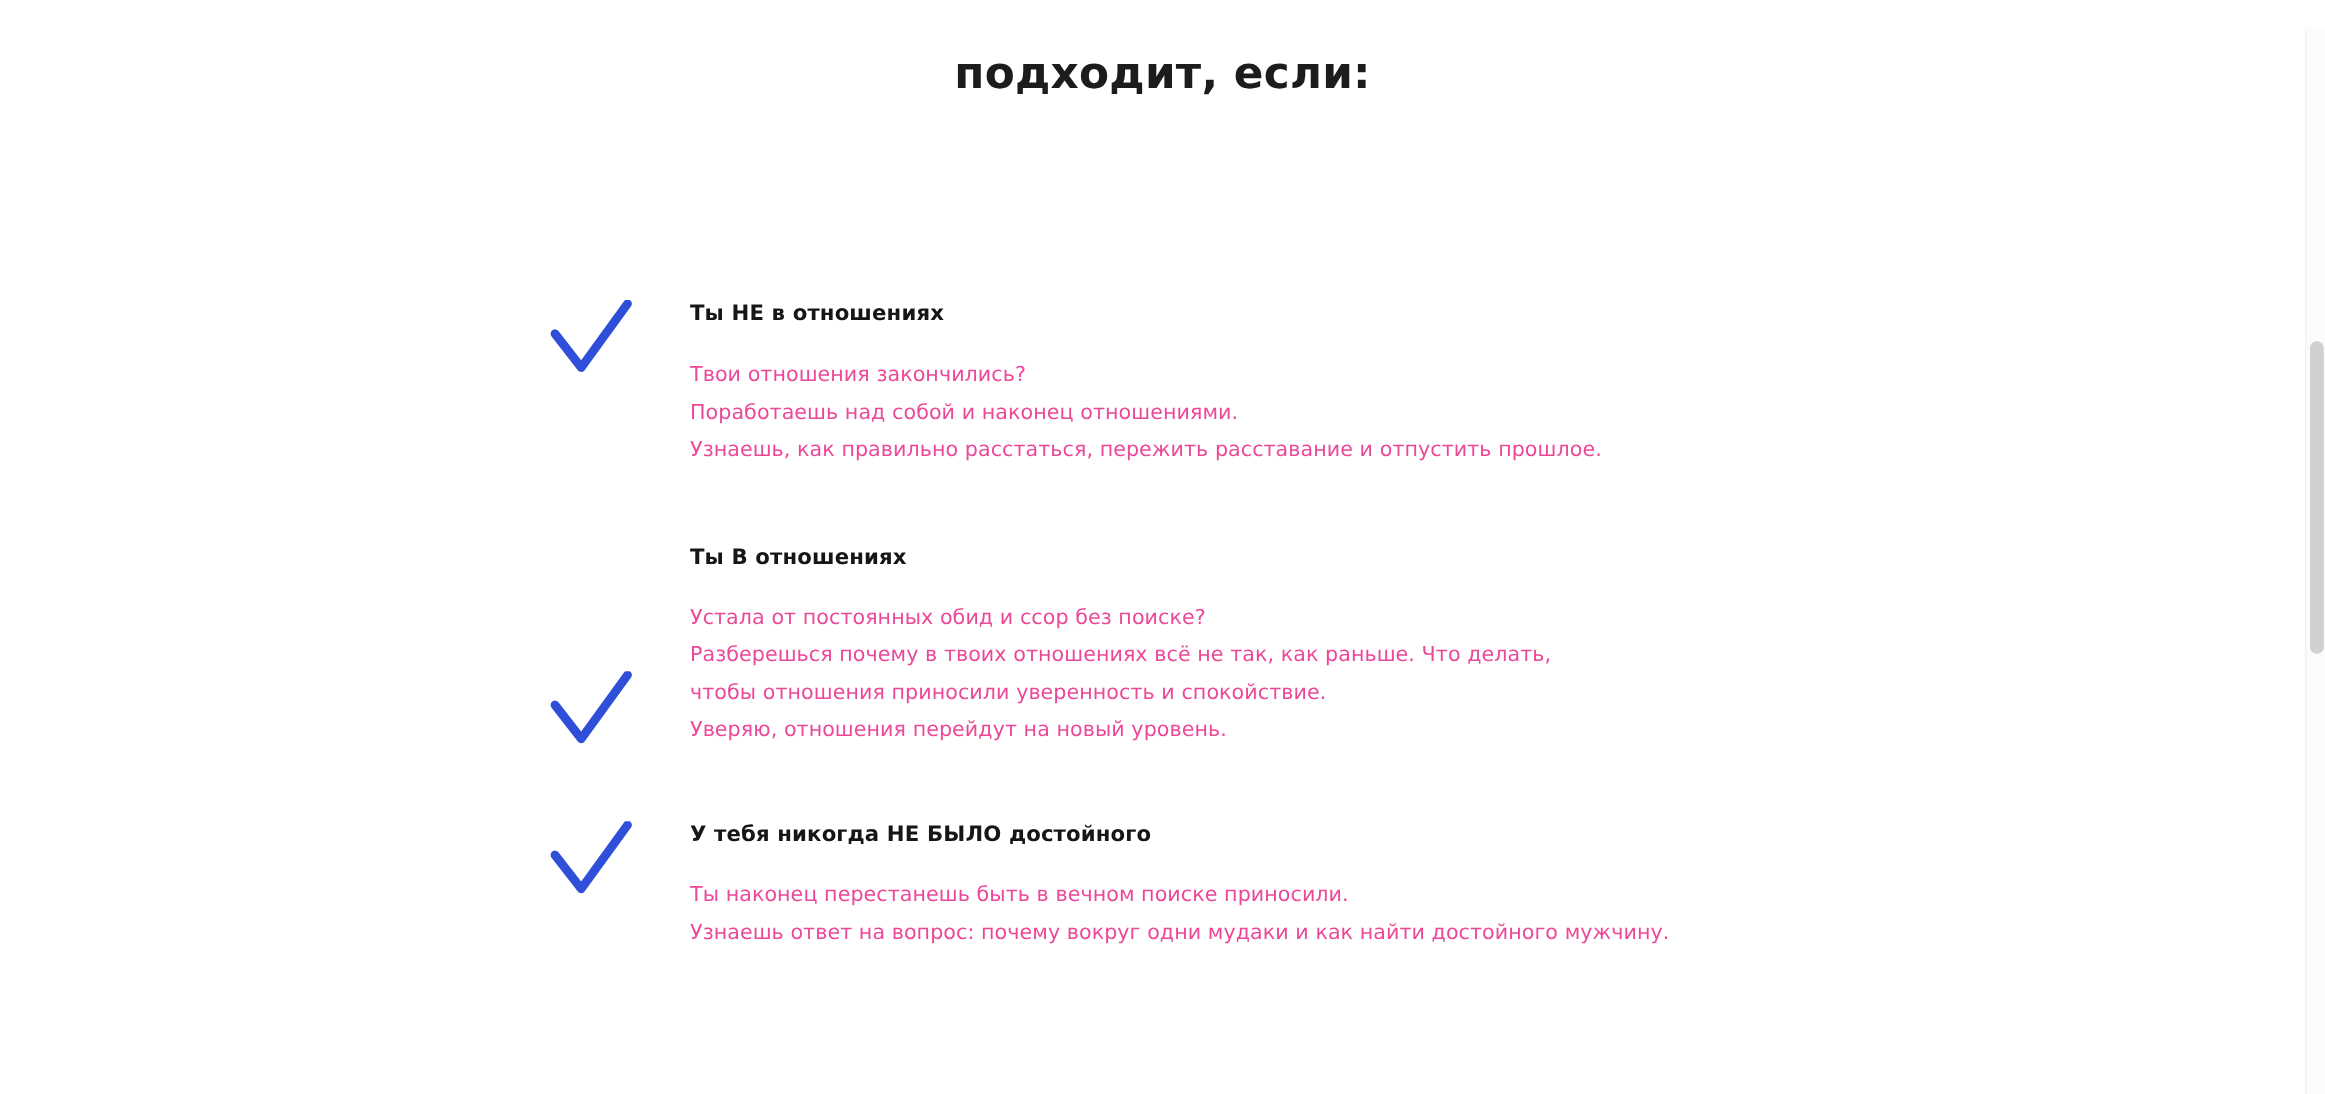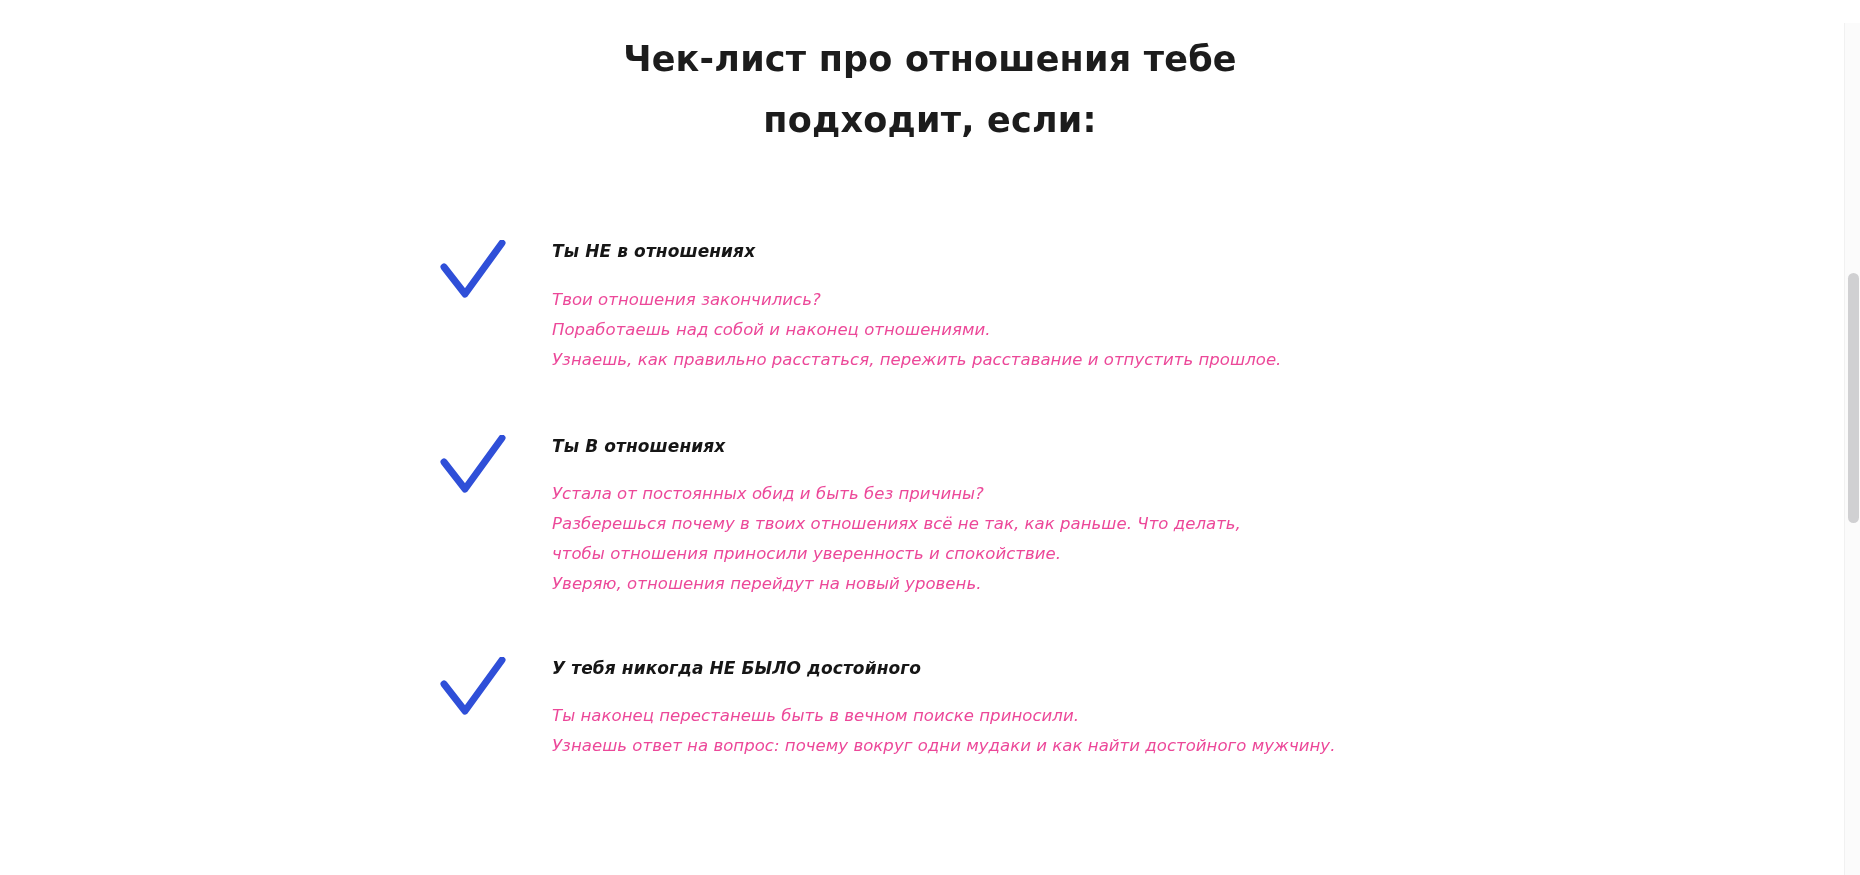--- a/index.html
+++ b/index.html
@@ -38,21 +38,20 @@
   .heading .line {
     display: block;
   }
 
   
   .checklist {
     position: absolute;
     left: 0;
     top: 215px;
     width: 1568px;
-    font-style: italic;
   }
 
   .item {
     position: relative;
     display: flex;
     align-items: flex-start;
     padding-left: 440px;
     margin-bottom: 56px;
   }
 
@@ -91,21 +90,21 @@
     display: block;
     font-size: 16.5px;
     font-weight: 400;
     color: #ec4899;
     line-height: 1.82;
     letter-spacing: 0.05px;
   }
 
   
   .item--1 { margin-bottom: 58px; }
-  .item--2 { margin-bottom: 56px; }
+  .item--2 { margin-bottom: 56px; align-items: flex-end; }
 
   
   .scrollbar-track {
     position: absolute;
     top: 0;
     right: 0;
     width: 15px;
     height: 875px;
     background: #fbfbfb;
     border-left: 1px solid #f1f1f1;
@@ -119,21 +118,20 @@
     border-radius: 6px;
     background: #d0d0d2;
   }
 </style>
 </head>
 <body>
 
 <div class="page">
 
   <h1 class="heading">
-    <span class="line">Чек-лист про отношения тебе</span>
     <span class="line">подходит, если:</span>
   </h1>
 
   <div class="checklist">
 
     <div class="item item--1">
       <div class="check-wrap">
         <svg class="check-icon" viewBox="0 0 66 62" aria-hidden="true">
           <path d="M4 27 L25 54 L62 3" fill="none" stroke="#2f4fd8" stroke-width="7" stroke-linecap="round" stroke-linejoin="round"></path>
         </svg>
@@ -150,21 +148,21 @@
 
     <div class="item item--2">
       <div class="check-wrap">
         <svg class="check-icon" viewBox="0 0 66 62" aria-hidden="true">
           <path d="M4 27 L25 54 L62 3" fill="none" stroke="#2f4fd8" stroke-width="7" stroke-linecap="round" stroke-linejoin="round"></path>
         </svg>
       </div>
       <div class="item-body">
         <div class="item-title">Ты В отношениях</div>
         <div class="item-lines">
-          <span class="txt">Устала от постоянных обид и быть без причины?</span>
+          <span class="txt">Устала от постоянных обид и ссор без поиске?</span>
           <span class="txt">Разберешься почему в твоих отношениях всё не так, как раньше. Что делать,</span>
           <span class="txt">чтобы отношения приносили уверенность и спокойствие.</span>
           <span class="txt">Уверяю, отношения перейдут на новый уровень.</span>
         </div>
       </div>
     </div>
 
     <div class="item item--3">
       <div class="check-wrap">
         <svg class="check-icon" viewBox="0 0 66 62" aria-hidden="true">

